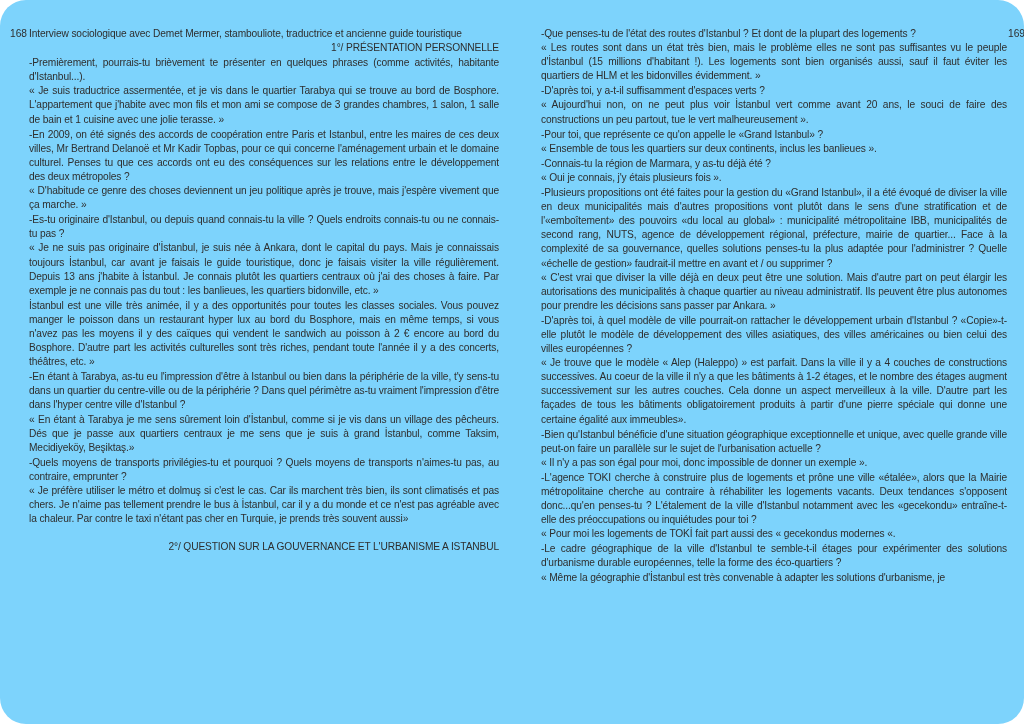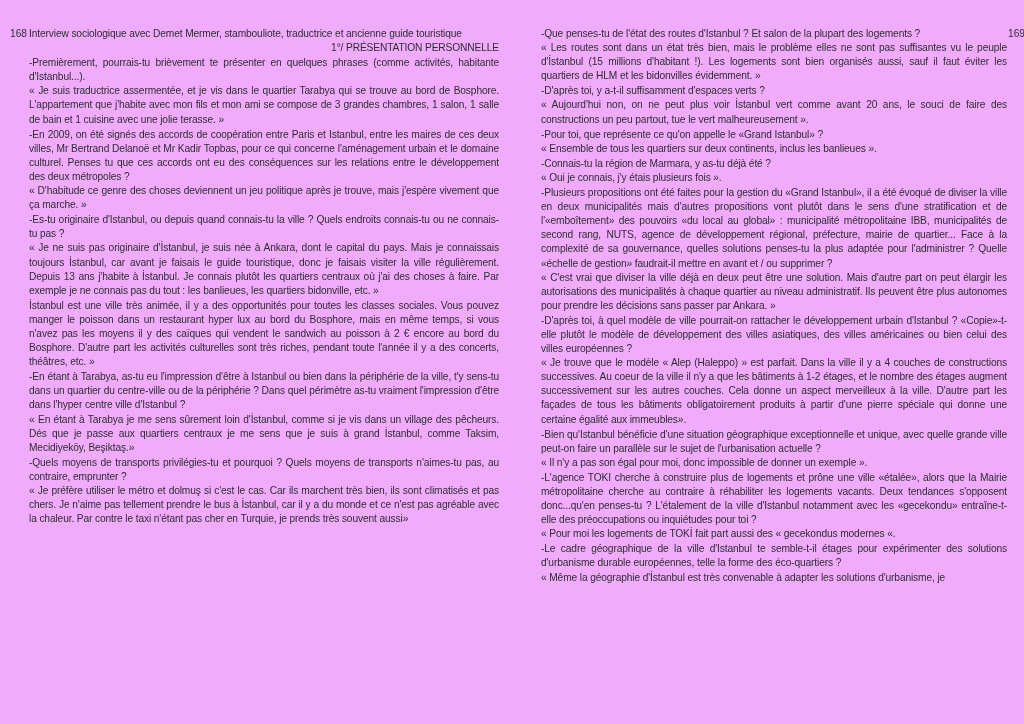--- a/index.html
+++ b/index.html
@@ -11,21 +11,22 @@
     position: relative;
     width: 1024px;
     height: 724px;
     overflow: hidden;
     font-family: "Liberation Sans", "DejaVu Sans", sans-serif;
     color: #2e2e2e;
   }
   .spread {
     position: absolute;
     inset: 0;
-    background: #f0abfc;
+    background: #7dd3fc;
+    border-radius: 26px;
   }
   .page-col {
     position: absolute;
     top: 27px;
     width: 470px;
     font-size: 10.2px;
     line-height: 14.1px;
     letter-spacing: -0.12px;
     text-align: justify;
     hyphens: auto;
@@ -86,26 +87,27 @@
     <div class="qa-block">
       <div class="question">-En étant à Tarabya, as-tu eu l'impression d'être à Istanbul ou bien dans la périphérie de la ville, t'y sens-tu dans un quartier du centre-ville ou de la périphérie ? Dans quel périmètre as-tu vraiment l'impression d'être dans l'hyper centre ville d'Istanbul ?</div>
       <div class="answer">« En étant à Tarabya je me sens sûrement loin d'İstanbul, comme si je vis dans un village des pêcheurs. Dés que je passe aux quartiers centraux je me sens que je suis à grand İstanbul, comme Taksim, Mecidiyeköy, Beşiktaş.»</div>
     </div>
 
     <div class="qa-block">
       <div class="question">-Quels moyens de transports privilégies-tu et pourquoi ? Quels moyens de transports n'aimes-tu pas, au contraire, emprunter ?</div>
       <div class="answer">« Je préfère utiliser le métro et dolmuş si c'est le cas. Car ils marchent très bien, ils sont climatisés et pas chers. Je n'aime pas tellement prendre le bus à İstanbul, car il y a du monde et ce n'est pas agréable avec la chaleur. Par contre le taxi n'étant pas cher en Turquie, je prends très souvent aussi»</div>
     </div>
 
+    <div class="section-heading section-2">2°/ QUESTION SUR LA GOUVERNANCE ET L'URBANISME A ISTANBUL</div>
   </div>
 
   <div class="page-col page-col-right">
 
     <div class="qa-block" style="margin-top:0">
-      <div class="question">-Que penses-tu de l'état des routes d'Istanbul ? Et salon de la plupart des logements ?</div>
+      <div class="question">-Que penses-tu de l'état des routes d'Istanbul ? Et dont de la plupart des logements ?</div>
       <div class="answer">« Les routes sont dans un état très bien, mais le problème elles ne sont pas suffisantes vu le peuple d'İstanbul (15 millions d'habitant !). Les logements sont bien organisés aussi, sauf il faut éviter les quartiers de HLM et les bidonvilles évidemment. »</div>
     </div>
 
     <div class="qa-block">
       <div class="question">-D'après toi, y a-t-il suffisamment d'espaces verts ?</div>
       <div class="answer">« Aujourd'hui non, on ne peut plus voir İstanbul vert comme avant 20 ans, le souci de faire des constructions un peu partout, tue le vert malheureusement ».</div>
     </div>
 
     <div class="qa-block">
       <div class="question">-Pour toi, que représente ce qu'on appelle le «Grand Istanbul» ?</div>

